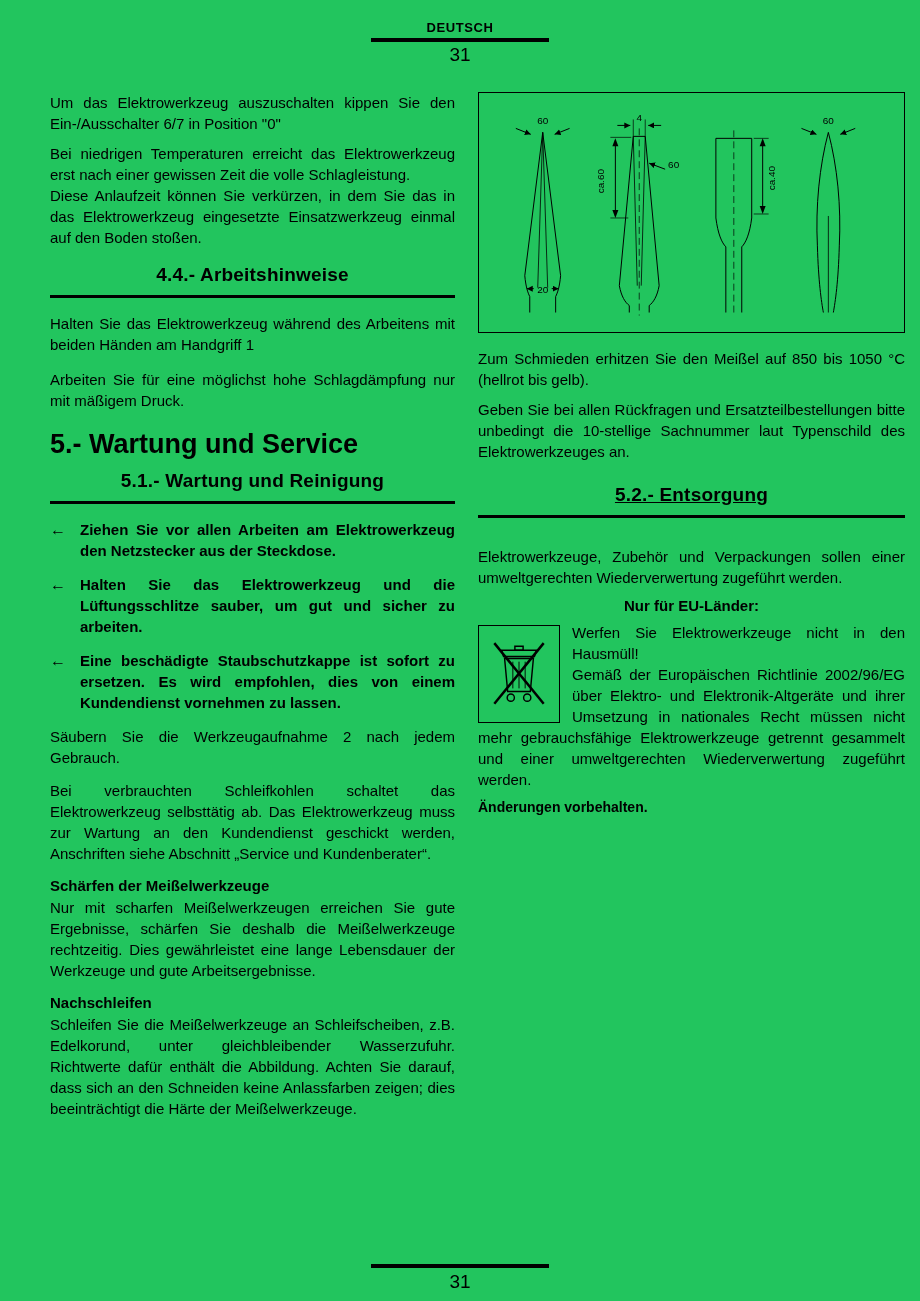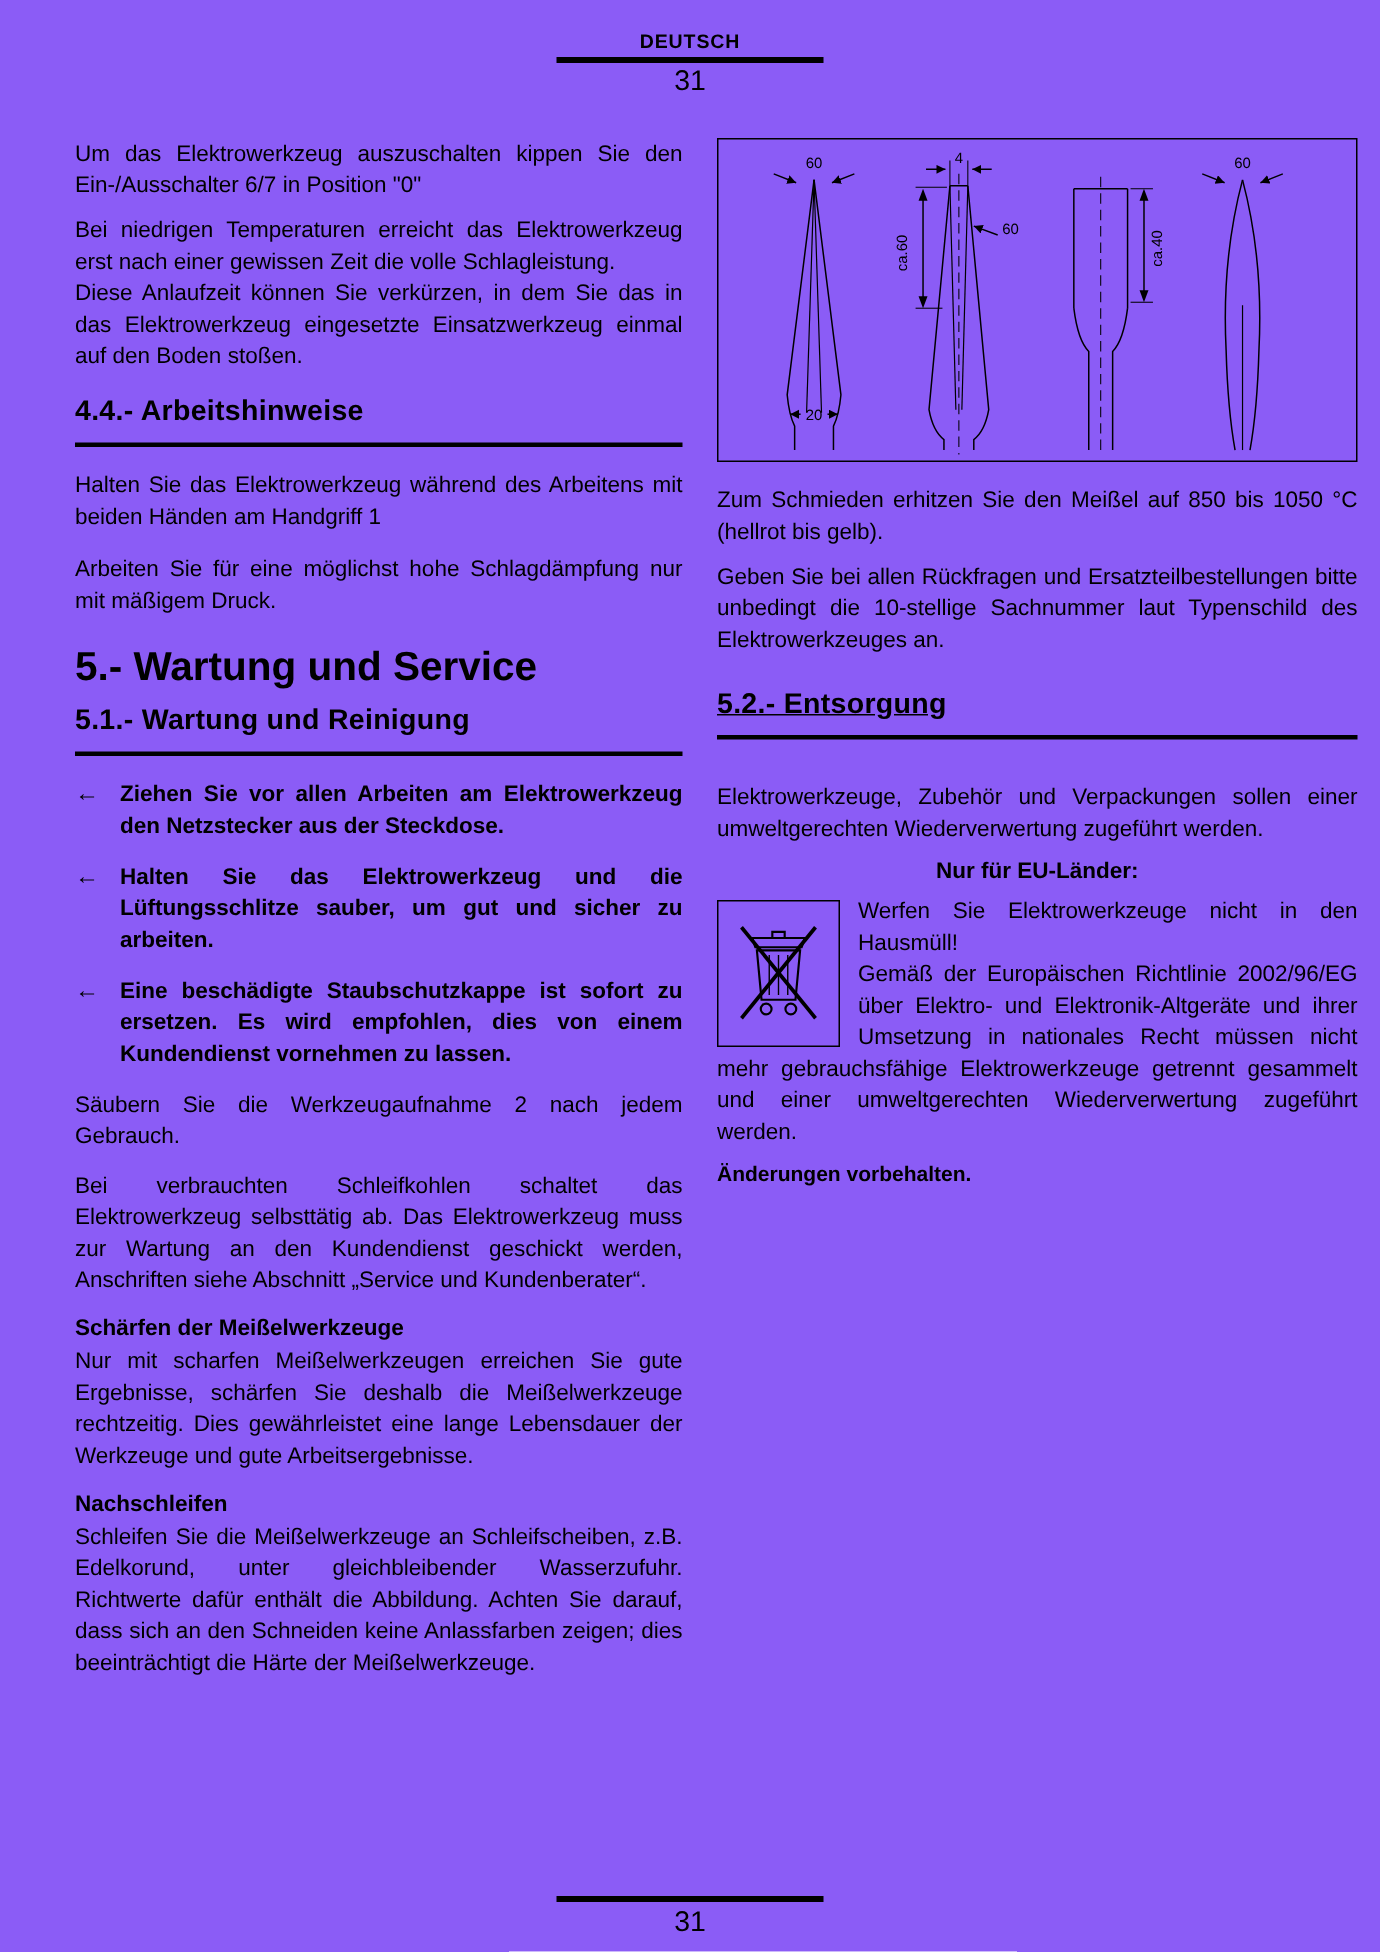--- a/index.html
+++ b/index.html
@@ -1,54 +1,54 @@
 <!DOCTYPE html>
 <html><head>
 <meta charset="utf-8">
 <style>
   * { margin:0; padding:0; box-sizing:border-box; }
   html,body { background:#ffffff; }
   .page {
     position:relative; width:920px; height:1301px; margin:0 auto;
-    background:#8b5cf6; color:#000;
+    background:#22c55e; color:#000;
     font-family:"Liberation Sans", sans-serif;
     overflow:hidden;
   }
   .page-header { padding-top:20px; text-align:center; }
   .lang-label { font-size:13px; font-weight:bold; letter-spacing:0.6px; }
   .rule-bar { width:178px; height:4px; background:#000; margin:3px auto 2px auto; }
   .pagenum { font-size:19px; }
 
   .columns { display:flex; gap:23px; padding:26px 15px 0 50px; }
   .col-left { width:405px; flex:none; }
   .col-right { flex:1; min-width:0; }
 
   .para {
     font-size:15px; line-height:21px; text-align:justify; margin-bottom:9px;
   }
   .prewrap { white-space:pre-line; }
   .para b { font-weight:normal; }
 
   h2.sec {
     font-size:19px; font-weight:bold; letter-spacing:0.2px;
-    border-bottom:3px solid #000; padding-bottom:9px; margin:16px 0 15px 0;
+    border-bottom:3px solid #000; padding-bottom:9px; margin:16px 0 15px 0;text-align:center;
   }
   h1.big { font-size:27px; font-weight:bold; margin:18px 0 10px 0; }
 
   .bullet {
     display:grid; grid-template-columns:30px 1fr;
     font-size:15px; font-weight:bold; line-height:21px;
     text-align:justify; margin-bottom:13px;
   }
   .bullet .arrow { font-weight:normal; font-size:16px; }
 
   .subhead { font-size:15px; font-weight:bold; margin:13px 0 3px 0; }
 
   .figure-box {
-    border:1px solid #000; height:216px; width:100%;
+    border:1px solid #000; height:241px; width:100%;
     margin-bottom:15px; padding:1px;
   }
   .figure-box svg { width:100%; height:100%; display:block; }
   .diag-label { font-size:10px; fill:#000; }
 
   .eu-head { font-size:15px; font-weight:bold; margin:4px 0 8px 0;text-align:center; }
   .weee-wrap { overflow:visible; }
   .weee-box {
     float:left; width:82px; height:98px; border:1px solid #000;
     margin:3px 12px 3px 0; display:flex; align-items:center; justify-content:center;

